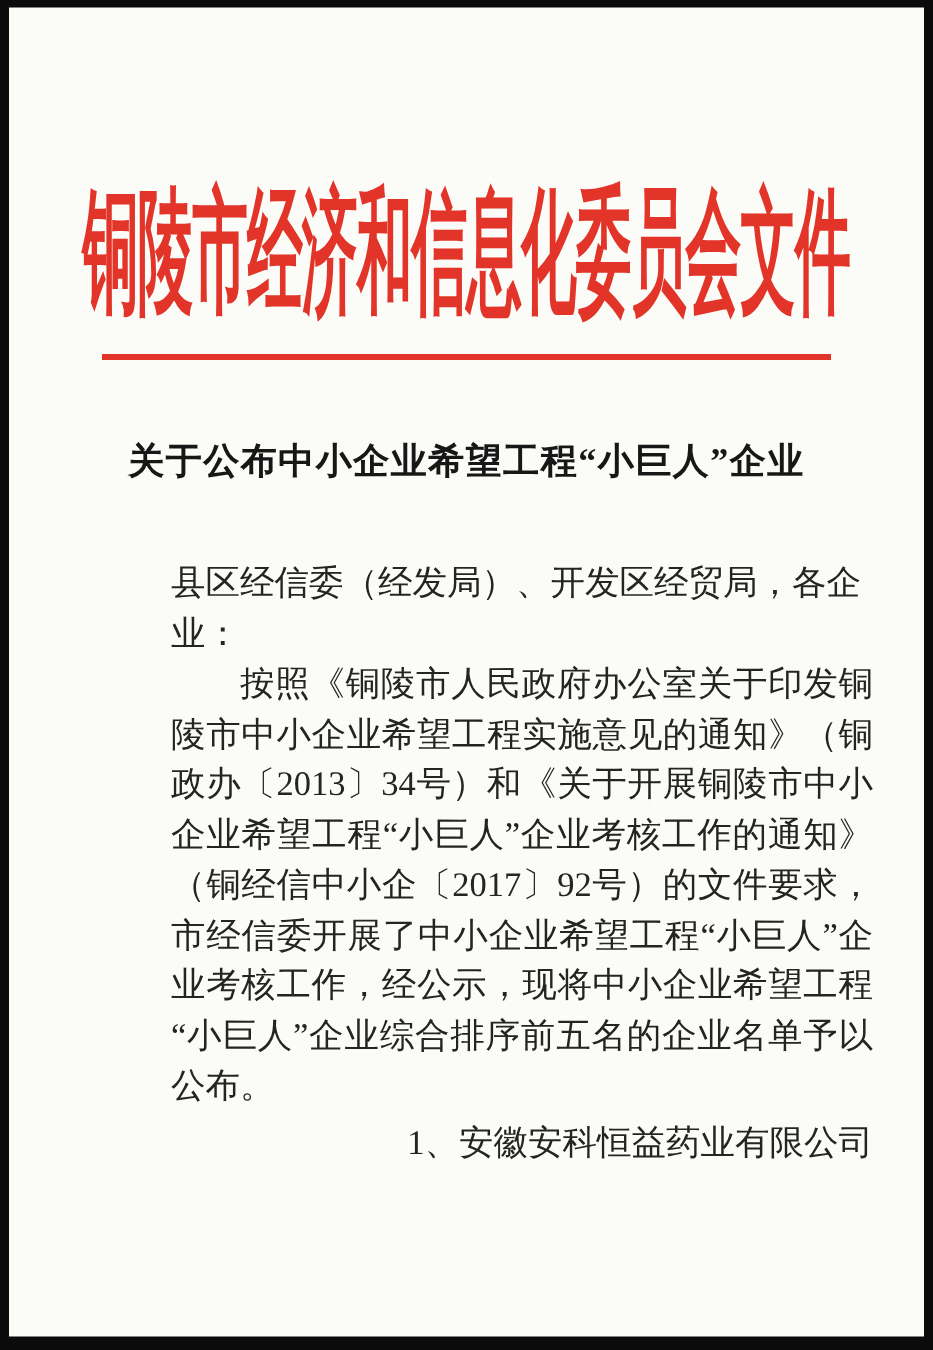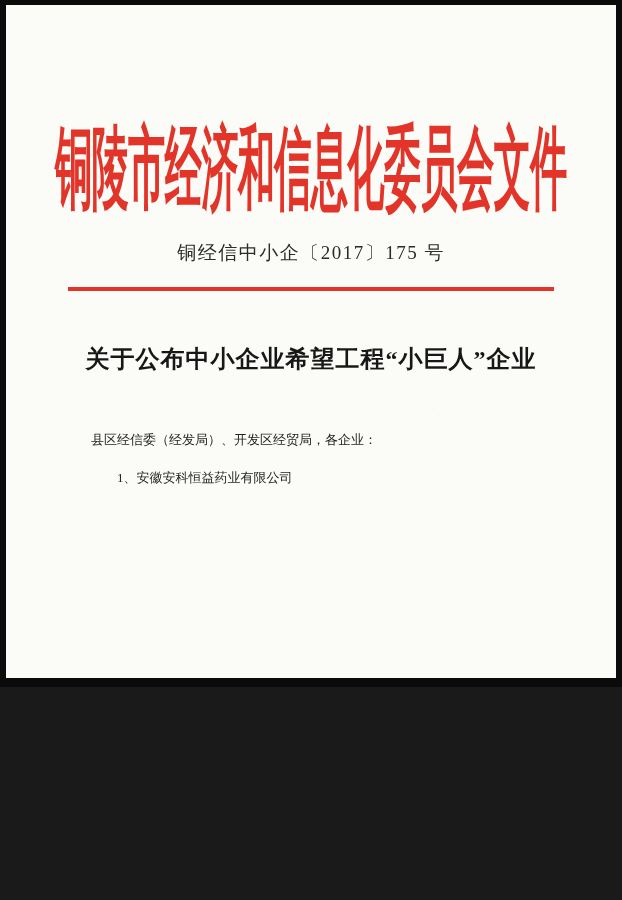--- a/index.html
+++ b/index.html
@@ -3,21 +3,21 @@
 <meta charset="utf-8">
 <style>
   :root { --red: #e23428; --ink: #242424; --paper: #fbfbf8; --frame: #0b0b0b; }
   * { margin: 0; padding: 0; box-sizing: border-box; }
   html, body { width: 622px; height: 900px; }
   body {
     font-family: "Liberation Serif", "DejaVu Serif", serif;
     background: #1a1a1a;
   }
   .page {
-    width: 622px; height: 687px;
+    width: 622px; height: 900px;
     background: var(--paper);
     background-image: radial-gradient(circle at 30% 20%, rgba(0,0,0,0.008) 0 2px, transparent 3px),
                       radial-gradient(circle at 70% 60%, rgba(0,0,0,0.01) 0 1px, transparent 2px);
     border-left: 6px solid var(--frame);
     border-right: 6px solid var(--frame);
     border-top: 5px solid var(--frame);
     border-bottom: 9px solid var(--frame);
     overflow: hidden;
     font-family: Liberation Serif, serif;
   }
@@ -50,49 +50,49 @@
   .doc-title {
     margin-top: 50px;
     text-align: center;
     font-size: 24px;
     font-weight: bold;
     line-height: 37px;
     letter-spacing: 1px;
     color: #171717;
   }
   .body-text {
-    margin: 45px 0 0 85px;
+    margin: 45px 0 0 108px;
     width: 468px;
-    font-size: 13px;
+    font-size: 23px;
     line-height: 33.5px;
     color: var(--ink);
   }
   .salutation { text-align: left; }
   .paragraph {
     text-align: justify;
     text-indent: 2em;
   }
   .list-heading { text-indent: 2em; }
-  .list-item { text-indent: 2em; margin-top: 4px; }
+  .list-item { text-indent: 2em; margin-top: 4px; text-align: right; }
 </style>
 </head>
 <body>
 
 <div class="page">
 
   <div class="org-title-wrap">
     <div class="org-title">铜陵市经济和信息化委员会文件</div>
   </div>
 
-  <div class="doc-number">铜经信中小企〔2017〕175 号</div>
 
   <div class="red-rule"></div>
 
   <div class="doc-title">
     <div>关于公布中小企业希望工程“小巨人”企业</div>
   </div>
 
   <div class="body-text">
     <div class="salutation">县区经信委（经发局）、开发区经贸局，各企业：</div>
+    <div class="paragraph">按照《铜陵市人民政府办公室关于印发铜陵市中小企业希望工程实施意见的通知》（铜政办〔2013〕34号）和《关于开展铜陵市中小企业希望工程“小巨人”企业考核工作的通知》（铜经信中小企〔2017〕92号）的文件要求，市经信委开展了中小企业希望工程“小巨人”企业考核工作，经公示，现将中小企业希望工程“小巨人”企业综合排序前五名的企业名单予以公布。</div>
     <div class="list-item">1、安徽安科恒益药业有限公司</div>
   </div>
 
 </div>
 
 </body></html>

